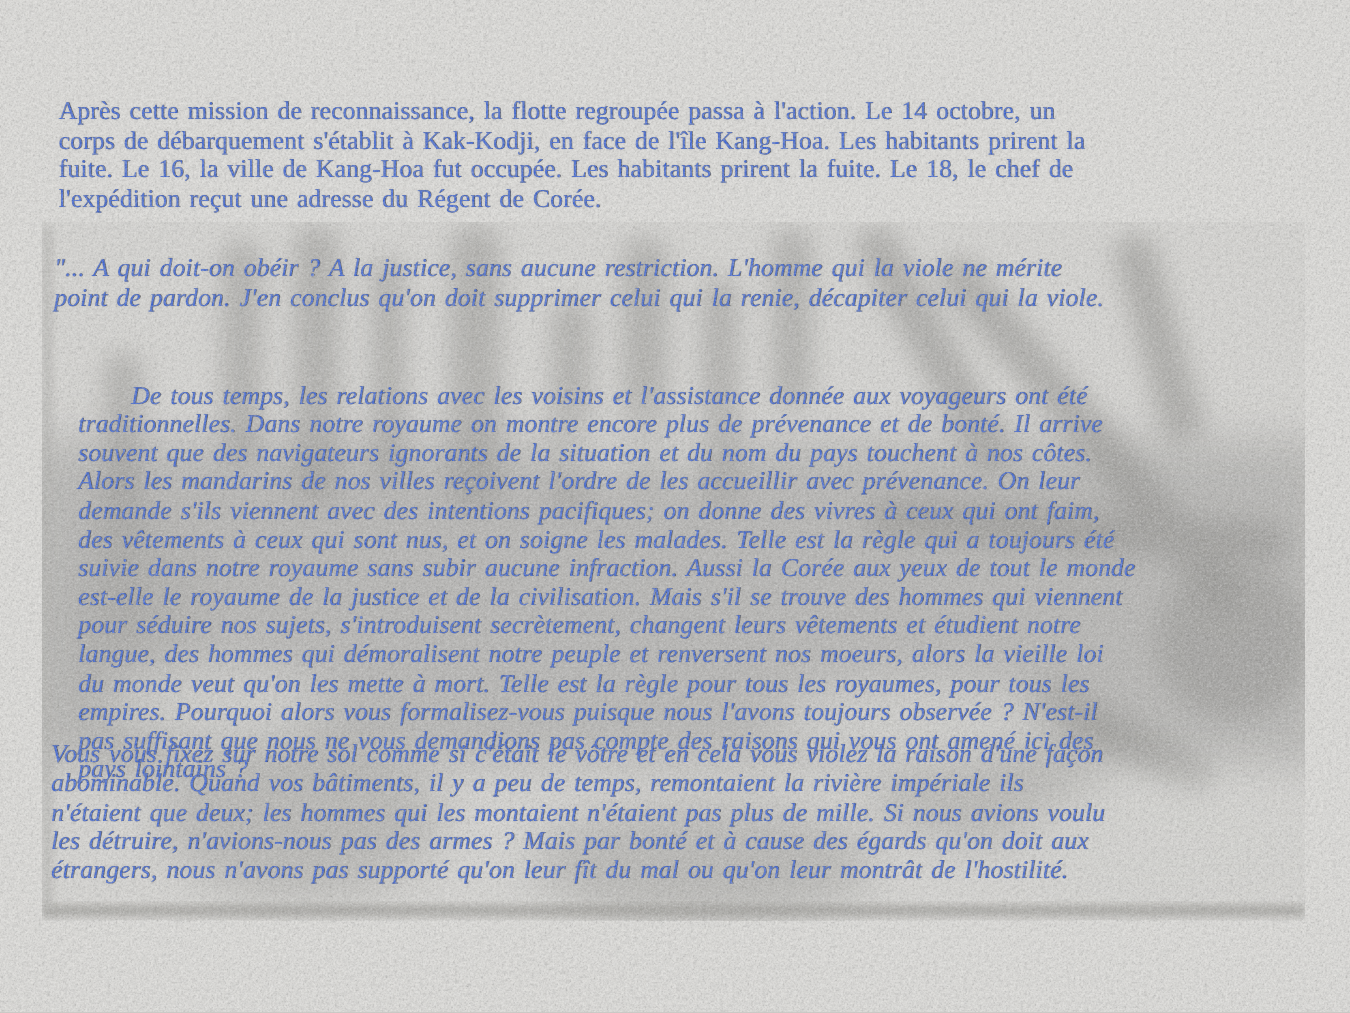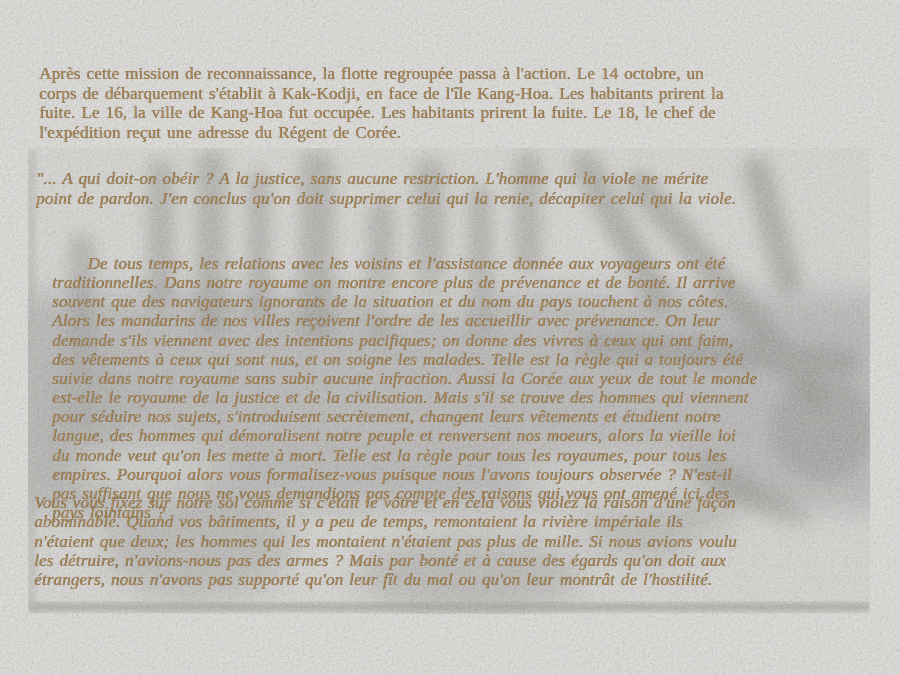--- a/index.html
+++ b/index.html
@@ -8,21 +8,21 @@
     background:#e6e5e1;
     font-family:"Liberation Serif","DejaVu Serif",serif;
   }
   .layer{position:absolute;left:0;top:0;width:900px;height:675px;}
   #watermark-layer{z-index:0;}
   #text-layer{z-index:2;}
   #grain-layer{z-index:3;pointer-events:none;}
   p.para{
     position:absolute;margin:0;
     white-space:pre-wrap;
-    color:#a16207;
+    color:#1d4ed8;
     font-size:17px;
     letter-spacing:0.15px;
     word-spacing:1.5px;
     text-shadow:0.45px 0 0 rgba(35,35,35,0.85), 0 0 1px rgba(70,70,70,0.45);
   }
   .regular{font-style:normal;}
   .italic{font-style:italic;}
   #p1{left:39px;top:64px;width:834px;line-height:19.6px;}
   #p2{left:36px;top:169px;width:844px;line-height:19.5px;}
   #p3{left:52px;top:231px;width:844px;line-height:19.15px;margin-top:23px;}

